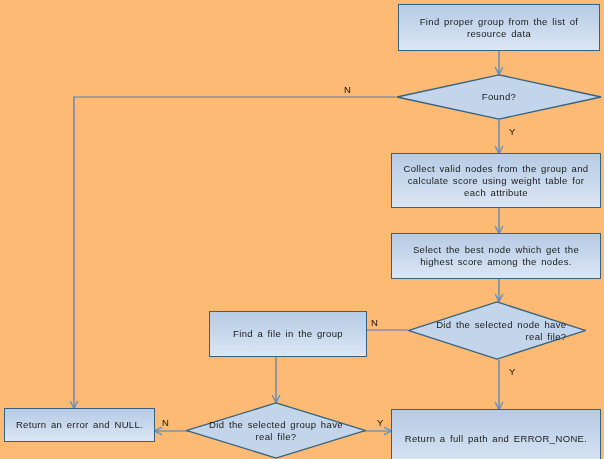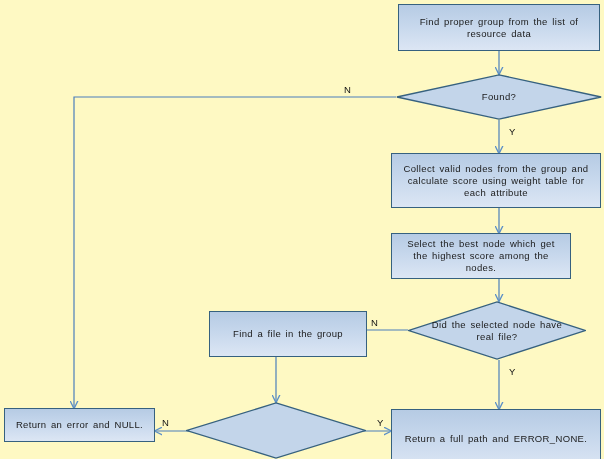--- a/index.html
+++ b/index.html
@@ -7,21 +7,21 @@
     padding: 0;
     background: #ffffff;
   }
   body {
     font-family: "Liberation Sans", sans-serif;
   }
   #canvas {
     position: relative;
     width: 604px;
     height: 459px;
-    background: #fef9c3;
+    background: #fdba74;
     overflow: hidden;
   }
   #edges {
     position: absolute;
     left: 0;
     top: 0;
     width: 604px;
     height: 459px;
   }
   .node {
@@ -113,39 +113,40 @@
     <svg class="diamond-svg" viewBox="0 0 206 46" preserveAspectRatio="none">
       <polygon points="103,0.9 205.1,23 103,45.1 0.9,23" fill="#c3d5ea" stroke="#36617f" stroke-width="1.3"></polygon>
     </svg>
     <span class="txt">Found?</span>
   </div>
 
   <div class="node proc" style="left:391px; top:153px; width:210px; height:55px;">
     <span class="txt">Collect valid nodes from the group and calculate score using weight table for each attribute</span>
   </div>
 
-  <div class="node proc" style="left:391px; top:233px; width:180px; height:46px;">
+  <div class="node proc" style="left:391px; top:233px; width:210px; height:46px;">
     <span class="txt">Select the best node which get the highest score among the nodes.</span>
   </div>
 
-  <div class="node dec" style="left:408px; top:301px; width:178px; height:59px;">
+  <div class="node dec" style="left:408px; top:301px; width:178px; height:59px;text-align:right;">
     <svg class="diamond-svg" viewBox="0 0 178 59" preserveAspectRatio="none">
       <polygon points="89,0.9 177.1,29.5 89,58.1 0.9,29.5" fill="#c3d5ea" stroke="#36617f" stroke-width="1.3"></polygon>
     </svg>
     <span class="txt">Did the selected node have real file?</span>
   </div>
 
   <div class="node proc" style="left:199px; top:311px; width:158px; height:46px;margin-left:10px;">
     <span class="txt">Find a file in the group</span>
   </div>
 
   <div class="node dec" style="left:186px; top:402px; width:180px; height:57px;">
     <svg class="diamond-svg" viewBox="0 0 180 57" preserveAspectRatio="none">
       <polygon points="90,0.9 179.1,28.5 90,56.1 0.9,28.5" fill="#c3d5ea" stroke="#36617f" stroke-width="1.3"></polygon>
     </svg>
+    <span class="txt">Did the selected group have real file?</span>
   </div>
 
   <div class="node proc" style="left:4px; top:408px; width:151px; height:34px;">
     <span class="txt">Return an error and NULL.</span>
   </div>
 
   <div class="node proc" style="left:391px; top:409px; width:210px; height:60px;">
     <span class="txt">Return a full path and ERROR_NONE.</span>
   </div>
 

